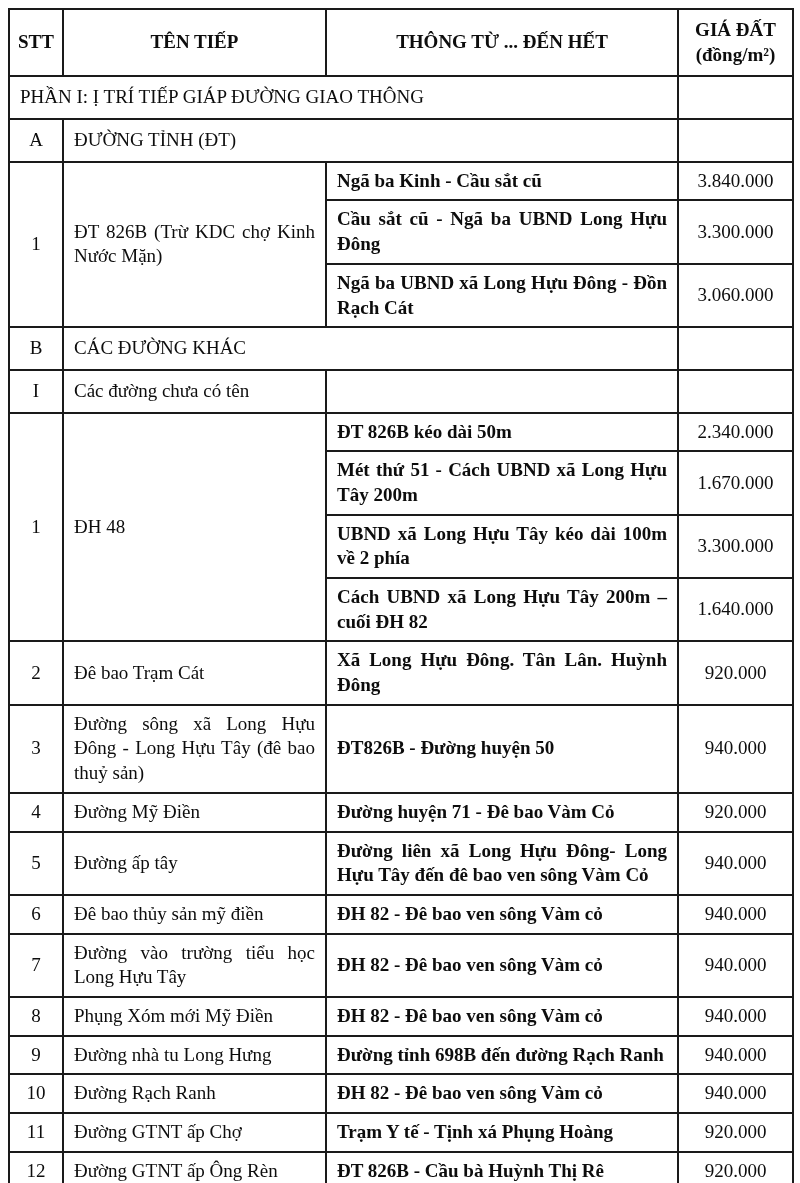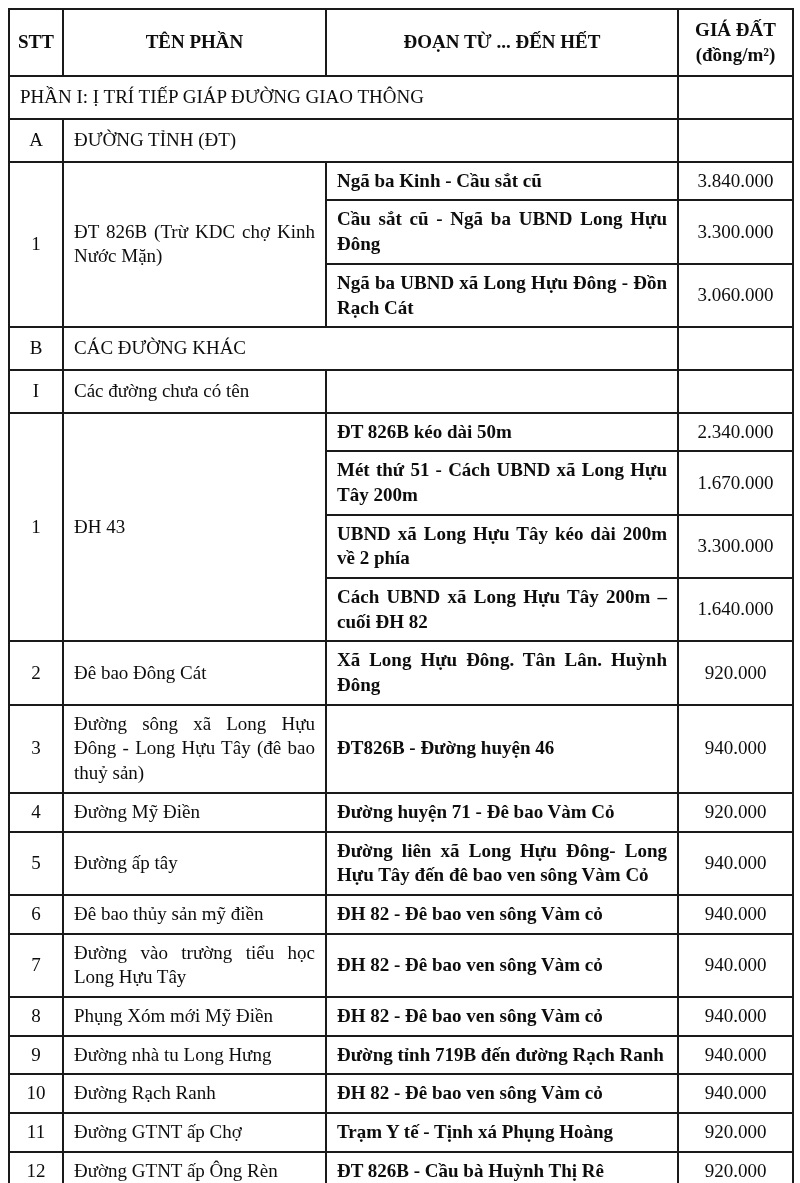--- a/index.html
+++ b/index.html
@@ -64,22 +64,22 @@
   <table class="price-table">
     <colgroup>
       <col class="c-stt">
       <col class="c-name">
       <col class="c-seg">
       <col class="c-price">
     </colgroup>
     <thead>
       <tr>
         <th>STT</th>
-        <th>TÊN PHẦN</th>
-        <th>ĐOẠN TỪ ... ĐẾN HẾT</th>
+        <th>TÊN TIẾP</th>
+        <th>THÔNG TỪ ... ĐẾN HẾT</th>
         <th>GIÁ ĐẤT (đồng/m²)</th>
       </tr>
     </thead>
     <tbody id="table-body">
         <tr class="section-row">
           <td class="cell-label" colspan="3">PHẦN I: Ị TRÍ TIẾP GIÁP ĐƯỜNG GIAO THÔNG</td>
           <td class="cell-price"></td>
         </tr>
         <tr class="group-row">
           <td class="cell-stt">A</td>
@@ -106,46 +106,46 @@
           <td class="cell-price"></td>
         </tr>
         <tr class="subgroup-row">
           <td class="cell-stt">I</td>
           <td class="cell-name">Các đường chưa có tên</td>
           <td class="cell-seg"></td>
           <td class="cell-price"></td>
         </tr>
         <tr class="road-segment-row">
           <td class="cell-stt" rowspan="4">1</td>
-          <td class="cell-name" rowspan="4">ĐH 43</td>
+          <td class="cell-name" rowspan="4">ĐH 48</td>
           <td class="cell-seg">ĐT 826B kéo dài 50m</td>
           <td class="cell-price">2.340.000</td>
         </tr>
         <tr class="road-segment-row">
           <td class="cell-seg">Mét thứ 51 - Cách UBND xã Long Hựu Tây 200m</td>
           <td class="cell-price">1.670.000</td>
         </tr>
         <tr class="road-segment-row">
-          <td class="cell-seg">UBND xã Long Hựu Tây kéo dài 200m về 2 phía</td>
+          <td class="cell-seg">UBND xã Long Hựu Tây kéo dài 100m về 2 phía</td>
           <td class="cell-price">3.300.000</td>
         </tr>
         <tr class="road-segment-row">
           <td class="cell-seg">Cách UBND xã Long Hựu Tây 200m – cuối ĐH 82</td>
           <td class="cell-price">1.640.000</td>
         </tr>
         <tr class="road-row">
           <td class="cell-stt">2</td>
-          <td class="cell-name">Đê bao Đông Cát</td>
+          <td class="cell-name">Đê bao Trạm Cát</td>
           <td class="cell-seg">Xã Long Hựu Đông. Tân Lân. Huỳnh Đông</td>
           <td class="cell-price">920.000</td>
         </tr>
         <tr class="road-row">
           <td class="cell-stt">3</td>
           <td class="cell-name">Đường sông xã Long Hựu Đông - Long Hựu Tây (đê bao thuỷ sản)</td>
-          <td class="cell-seg">ĐT826B - Đường huyện 46</td>
+          <td class="cell-seg">ĐT826B - Đường huyện 50</td>
           <td class="cell-price">940.000</td>
         </tr>
         <tr class="road-row">
           <td class="cell-stt">4</td>
           <td class="cell-name">Đường Mỹ Điền</td>
           <td class="cell-seg">Đường huyện 71 - Đê bao Vàm Cỏ</td>
           <td class="cell-price">920.000</td>
         </tr>
         <tr class="road-row">
           <td class="cell-stt">5</td>
@@ -167,21 +167,21 @@
         </tr>
         <tr class="road-row">
           <td class="cell-stt">8</td>
           <td class="cell-name">Phụng Xóm mới Mỹ Điền</td>
           <td class="cell-seg">ĐH 82 - Đê bao ven sông Vàm cỏ</td>
           <td class="cell-price">940.000</td>
         </tr>
         <tr class="road-row">
           <td class="cell-stt">9</td>
           <td class="cell-name">Đường nhà tu Long Hưng</td>
-          <td class="cell-seg">Đường tỉnh 719B đến đường Rạch Ranh</td>
+          <td class="cell-seg">Đường tỉnh 698B đến đường Rạch Ranh</td>
           <td class="cell-price">940.000</td>
         </tr>
         <tr class="road-row">
           <td class="cell-stt">10</td>
           <td class="cell-name">Đường Rạch Ranh</td>
           <td class="cell-seg">ĐH 82 - Đê bao ven sông Vàm cỏ</td>
           <td class="cell-price">940.000</td>
         </tr>
         <tr class="road-row">
           <td class="cell-stt">11</td>

